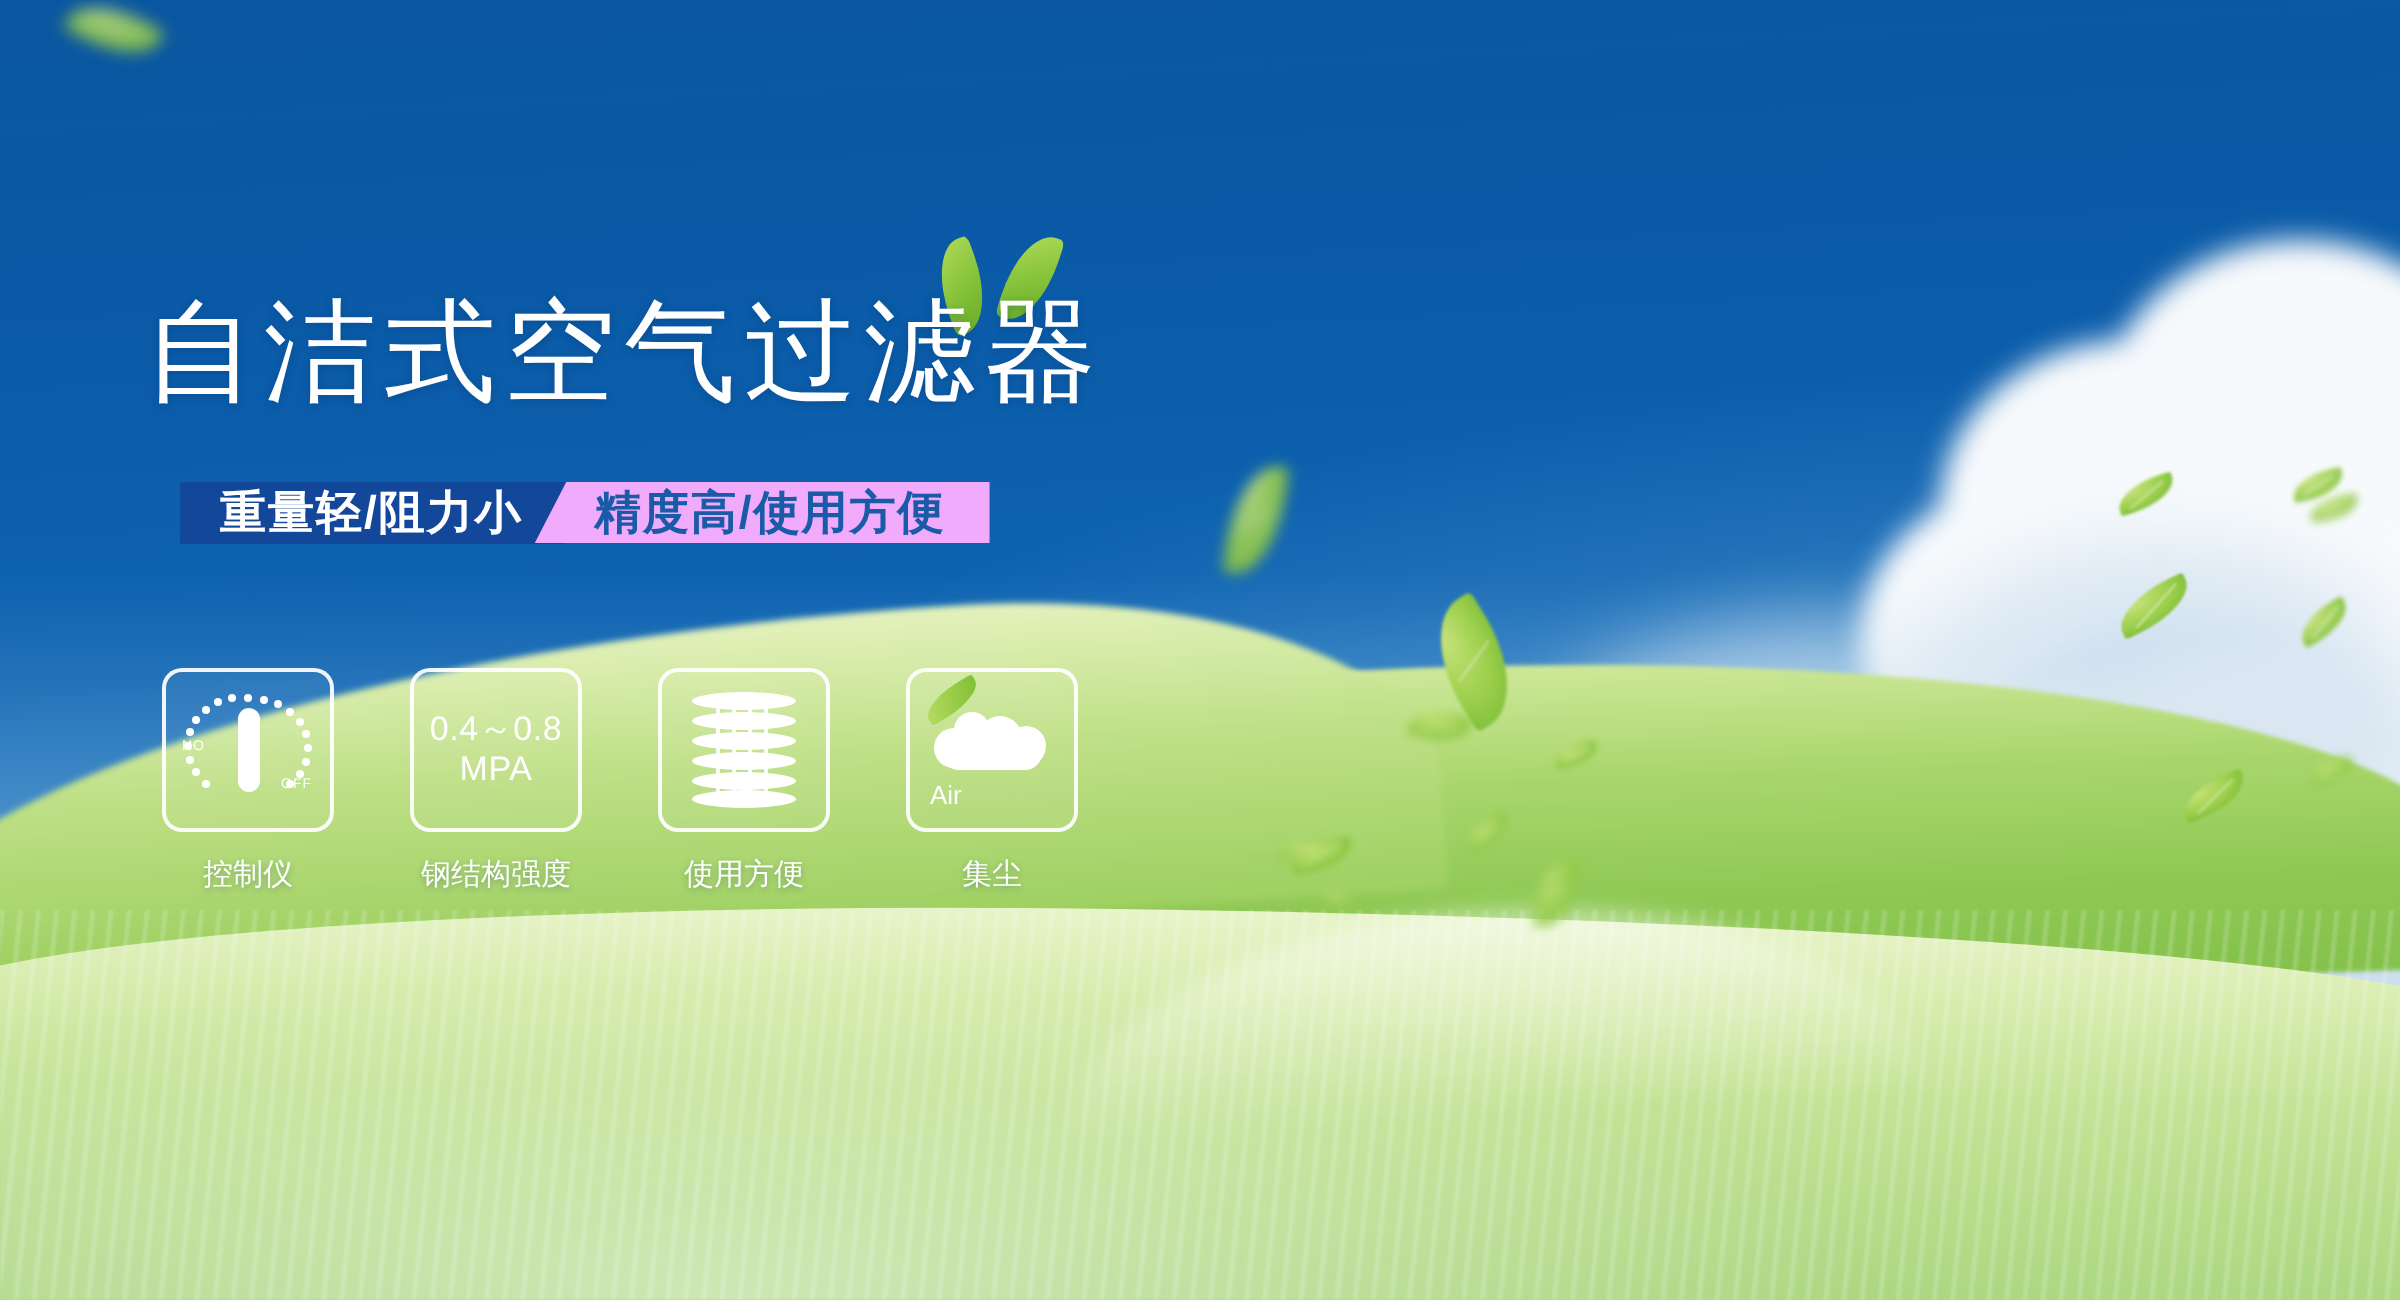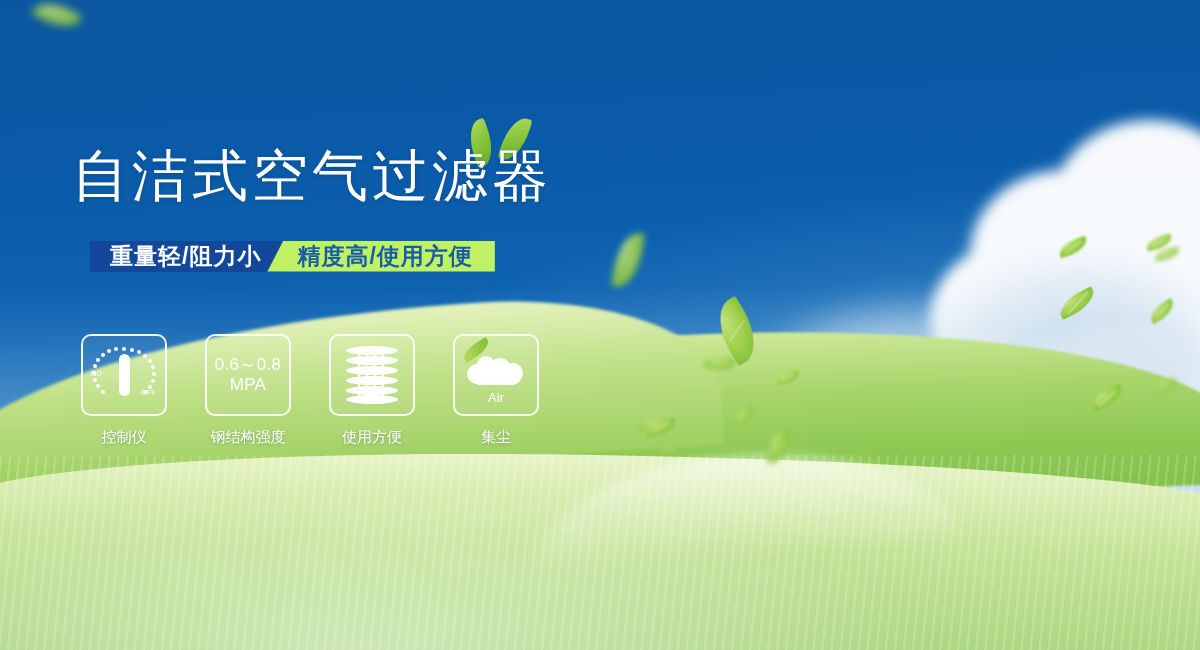--- a/index.html
+++ b/index.html
@@ -104,21 +104,21 @@
   }
   .sub-left{
     background:#13479a;
     color:#ffffff;
     font-size:23px;font-weight:bold;
     display:flex;align-items:center;
     padding:0 22px 0 20px;
     letter-spacing:1px;
   }
   .sub-right{
-    background:#bef264;
+    background:#f0abfc;
     color:#1a5ba8;
     font-size:23px;font-weight:bold;
     display:flex;align-items:center;
     padding:0 22px 0 30px;
     margin-left:-16px;
     letter-spacing:1px;
     clip-path:polygon(16px 0, 100% 0, 100% 100%, 0 100%);
   }
 
   
@@ -160,21 +160,21 @@
   
   .airicon{position:relative;width:62px;height:58px;}
   .airicon .swoosh{
     position:absolute;left:-4px;top:-2px;width:30px;height:12px;
     background:linear-gradient(110deg,#b9dd62,#7cbd33);
     border-radius:70% 8% 70% 8%;
     transform:rotate(-32deg);
   }
   .airicon .c{position:absolute;border-radius:50%;background:#fff;}
   .airicon .body{position:absolute;left:6px;top:22px;width:50px;height:17px;background:#fff;border-radius:9px;}
-  .airicon .airtext{position:absolute;left:0;right:0;bottom:-1px;text-align:center;font-size:13px;color:#fff;}
+  .airicon .airtext{position:absolute;left:0;right:0;bottom:-1px;text-align:left;font-size:13px;color:#fff;}
 </style>
 </head>
 <body>
 
 <div id="banner">
 
   <div class="sky"></div>
   <div class="sky-haze"></div>
 
   <div class="cloudgrp" style="left:930px;top:110px;width:420px;height:330px;">
@@ -328,21 +328,21 @@
             <span class="no">NO</span>
             <span class="off">OFF</span>
           </div>
         </div>
         <div class="flabel">控制仪</div>
       </div>
 
       <div class="feature">
         <div class="fbox">
           <div class="ftext">
-            <div>0.6～0.8</div>
+            <div>0.4～0.8</div>
             <div>MPA</div>
           </div>
         </div>
         <div class="flabel">钢结构强度</div>
       </div>
 
       <div class="feature">
         <div class="fbox">
           <div class="stack">
             <span class="rib" style="left:12px;"></span>

